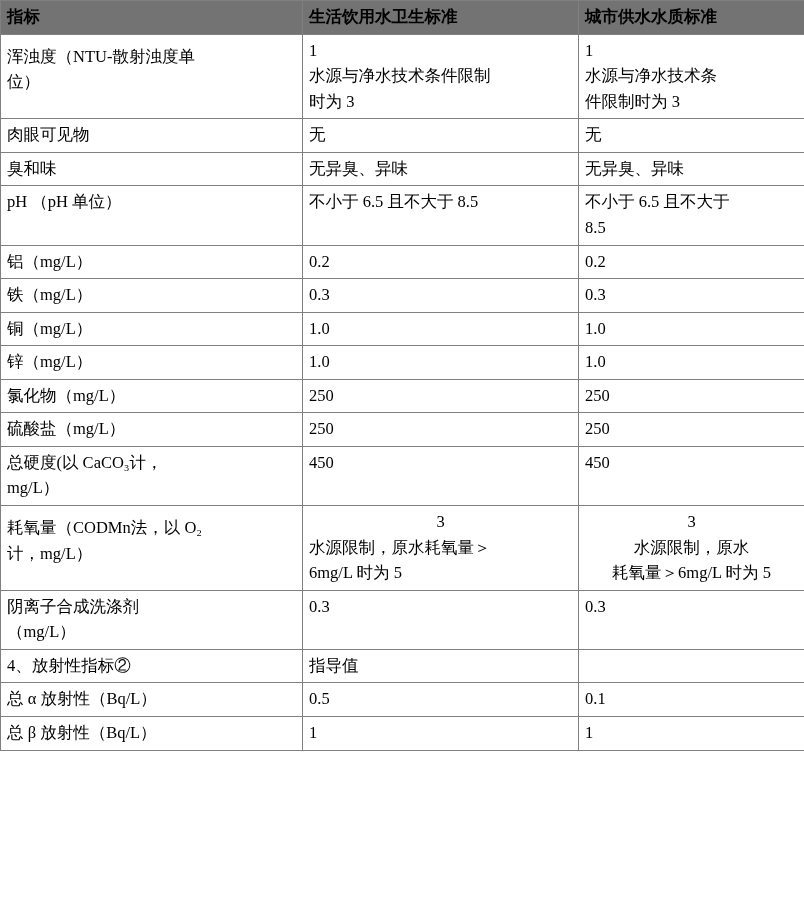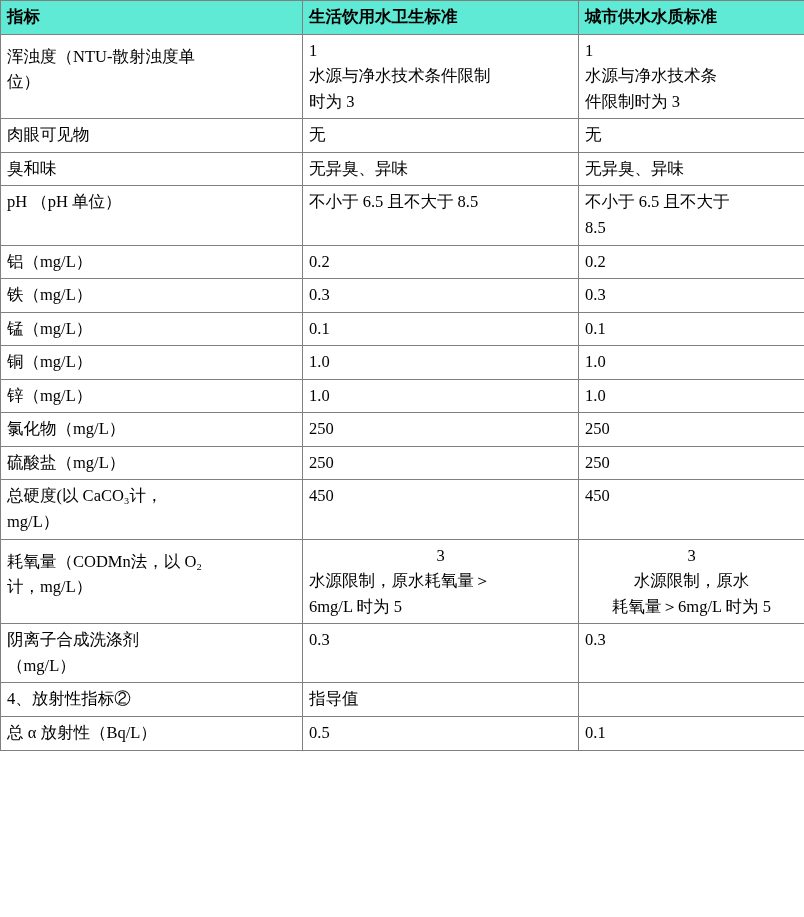--- a/index.html
+++ b/index.html
@@ -28,21 +28,21 @@
   table.std-table td {
     border: 1px solid #808080;
     padding: 3px 6px 4px 6px;
     vertical-align: top;
     line-height: 1.55;
     word-break: break-word;
   }
   table.std-table th {
     font-weight: bold;
     text-align: left;
-    background: #5eead4;
+    background: #737373;
   }
   .cell-line { display: block; }
   .cell-center { text-align: center; }
   .pad-top { padding-top: 6px; }
 </style>
 </head>
 <body>
 
 <table class="std-table">
   <colgroup>
@@ -131,31 +131,20 @@
         <span class="cell-line">铁（mg/L）</span>
       </td>
       <td>
         <span class="cell-line">0.3</span>
       </td>
       <td>
         <span class="cell-line">0.3</span>
       </td>
     </tr>
 
-    <tr>
-      <td>
-        <span class="cell-line">锰（mg/L）</span>
-      </td>
-      <td>
-        <span class="cell-line">0.1</span>
-      </td>
-      <td>
-        <span class="cell-line">0.1</span>
-      </td>
-    </tr>
 
     <tr>
       <td>
         <span class="cell-line">铜（mg/L）</span>
       </td>
       <td>
         <span class="cell-line">1.0</span>
       </td>
       <td>
         <span class="cell-line">1.0</span>
@@ -260,15 +249,26 @@
         <span class="cell-line">总 α 放射性（Bq/L）</span>
       </td>
       <td>
         <span class="cell-line">0.5</span>
       </td>
       <td>
         <span class="cell-line">0.1</span>
       </td>
     </tr>
 
+    <tr>
+      <td>
+        <span class="cell-line">总 β 放射性（Bq/L）</span>
+      </td>
+      <td>
+        <span class="cell-line">1</span>
+      </td>
+      <td>
+        <span class="cell-line">1</span>
+      </td>
+    </tr>
 
   </tbody>
 </table>
 
 </body></html>

